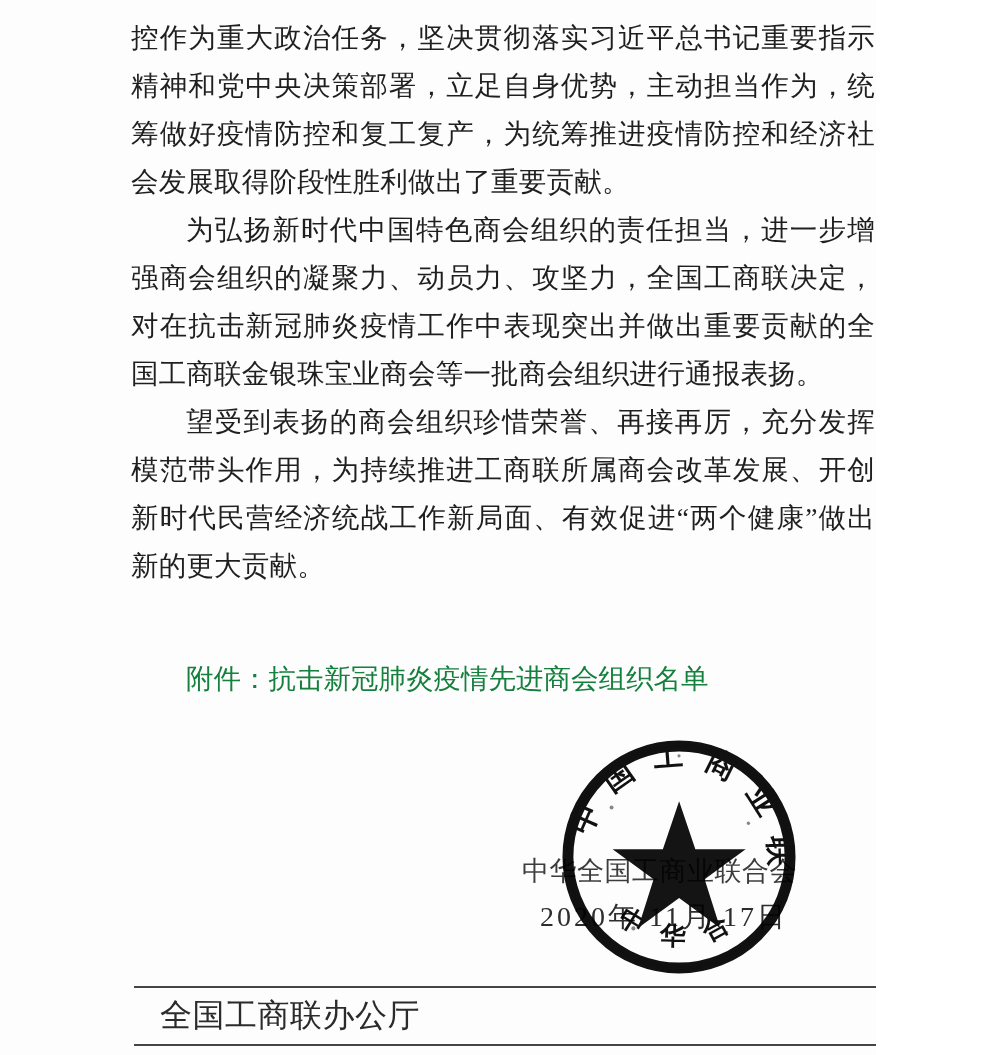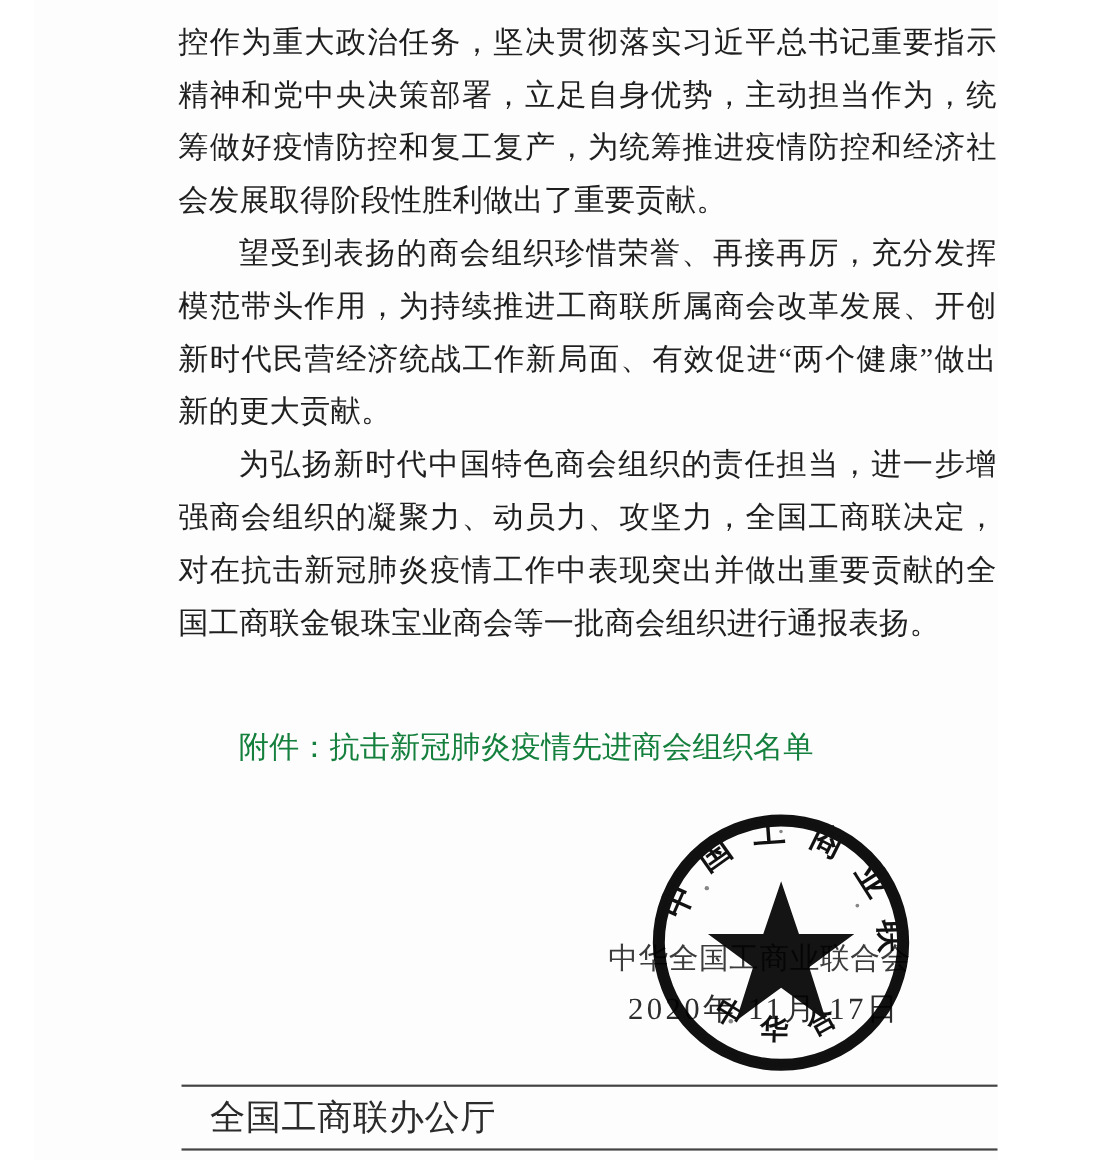--- a/index.html
+++ b/index.html
@@ -9,21 +9,20 @@
     background: #ffffff;
   }
   #page {
     position: relative;
     width: 876px;
     height: 1055px;
     background: #fdfdfd;
     overflow: hidden;
     font-family: "Liberation Serif", "DejaVu Serif", serif;
     color: #2b2b2b;
-    margin-left: 31px;
     -webkit-font-smoothing: antialiased;
   }
 
   
   .body-block {
     position: absolute;
     left: 131px;
     top: 14px;
     width: 744px;
   }
@@ -126,22 +125,22 @@
     white-space: nowrap;
   }
 </style>
 </head>
 <body>
 
 <div id="page">
 
   <div class="body-block">
     <p class="para">控作为重大政治任务，坚决贯彻落实习近平总书记重要指示精神和党中央决策部署，立足自身优势，主动担当作为，统筹做好疫情防控和复工复产，为统筹推进疫情防控和经济社会发展取得阶段性胜利做出了重要贡献。</p>
+    <p class="para indent">为弘扬新时代中国特色商会组织的责任担当，进一步增强商会组织的凝聚力、动员力、攻坚力，全国工商联决定，对在抗击新冠肺炎疫情工作中表现突出并做出重要贡献的全国工商联金银珠宝业商会等一批商会组织进行通报表扬。</p>
     <p class="para indent">望受到表扬的商会组织珍惜荣誉、再接再厉，充分发挥模范带头作用，为持续推进工商联所属商会改革发展、开创新时代民营经济统战工作新局面、有效促进“两个健康”做出新的更大贡献。</p>
-    <p class="para indent">为弘扬新时代中国特色商会组织的责任担当，进一步增强商会组织的凝聚力、动员力、攻坚力，全国工商联决定，对在抗击新冠肺炎疫情工作中表现突出并做出重要贡献的全国工商联金银珠宝业商会等一批商会组织进行通报表扬。</p>
   </div>
 
   <div class="attachment-line">附件：抗击新冠肺炎疫情先进商会组织名单</div>
 
   <div class="signature-block">
     <div class="sig-org">中华全国工商业联合会</div>
     <div class="sig-date">2020年 11月 17日</div>
   </div>
 
   <div class="seal">

